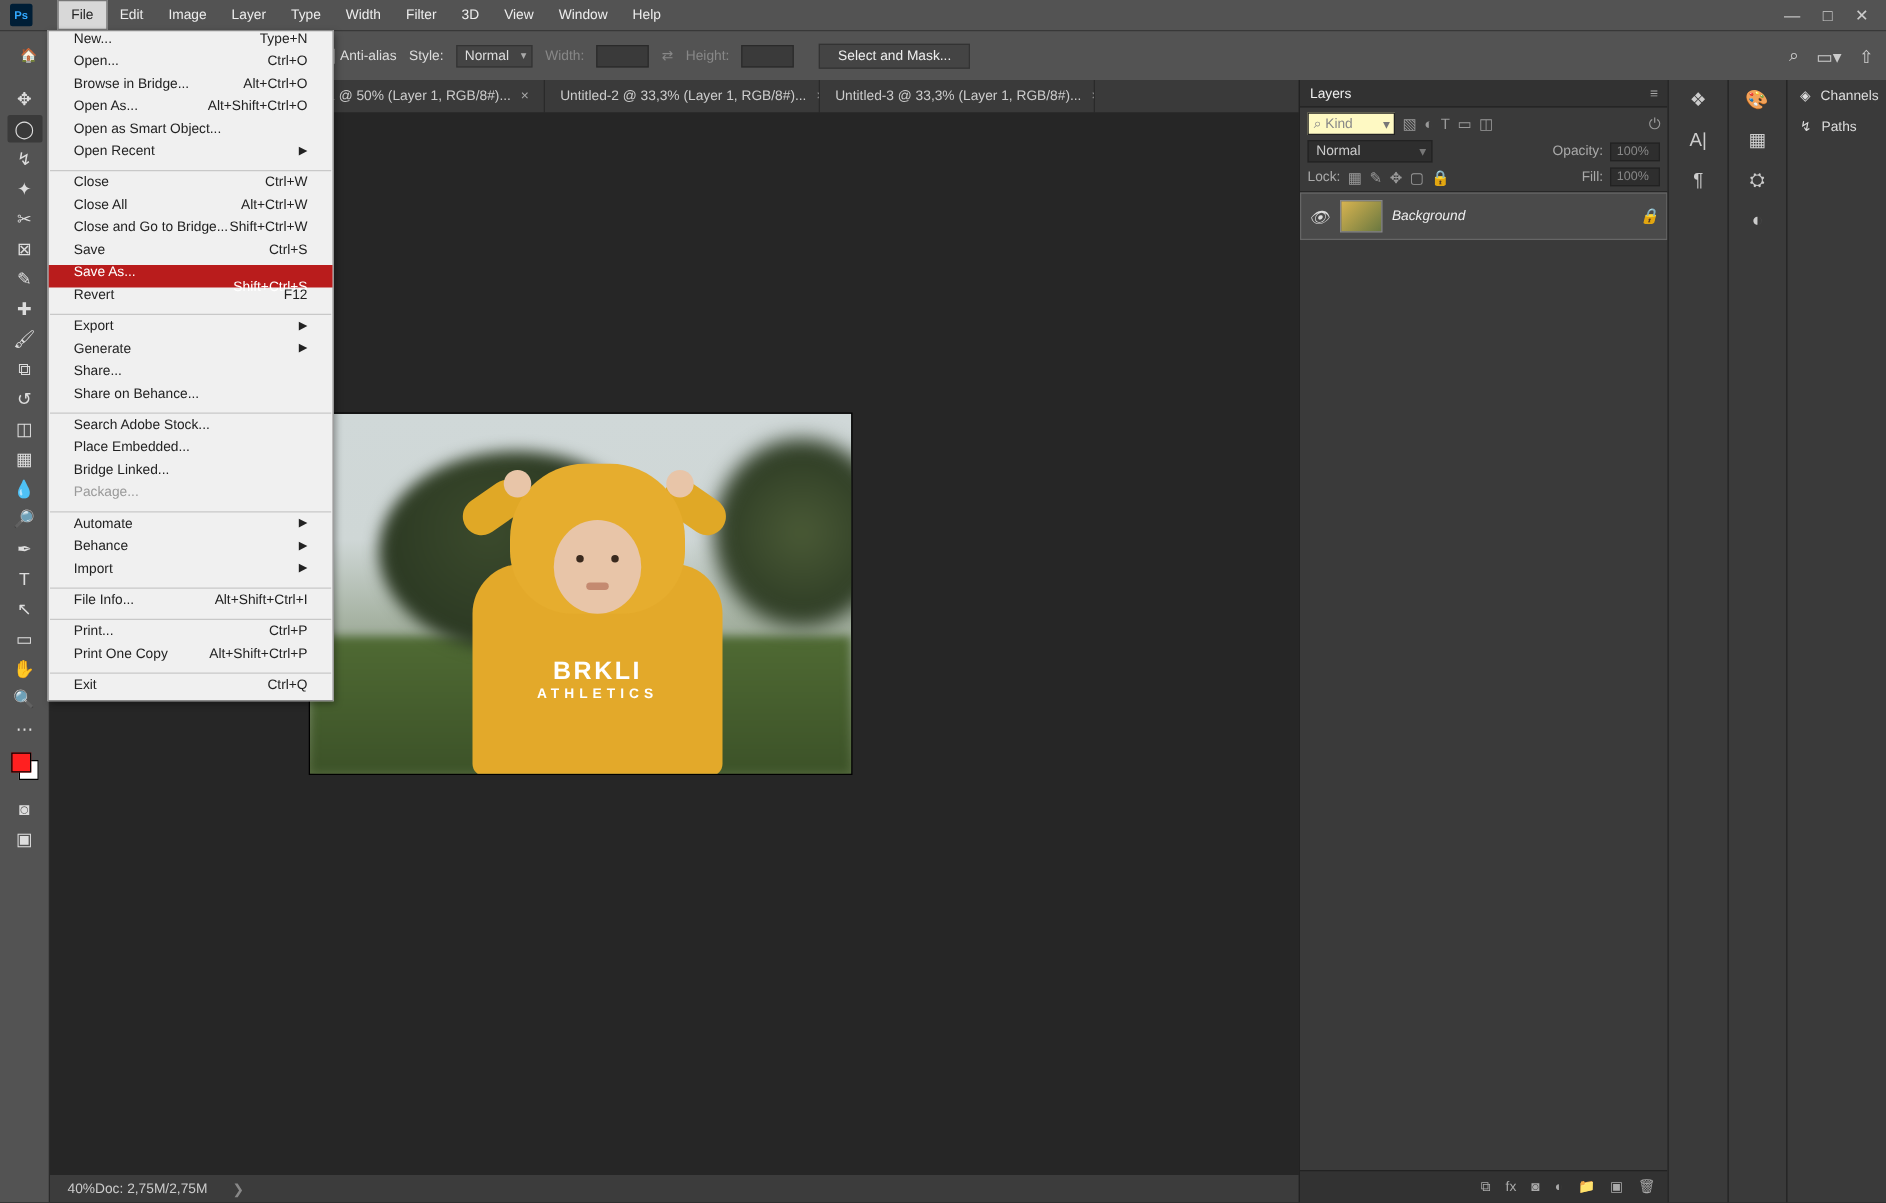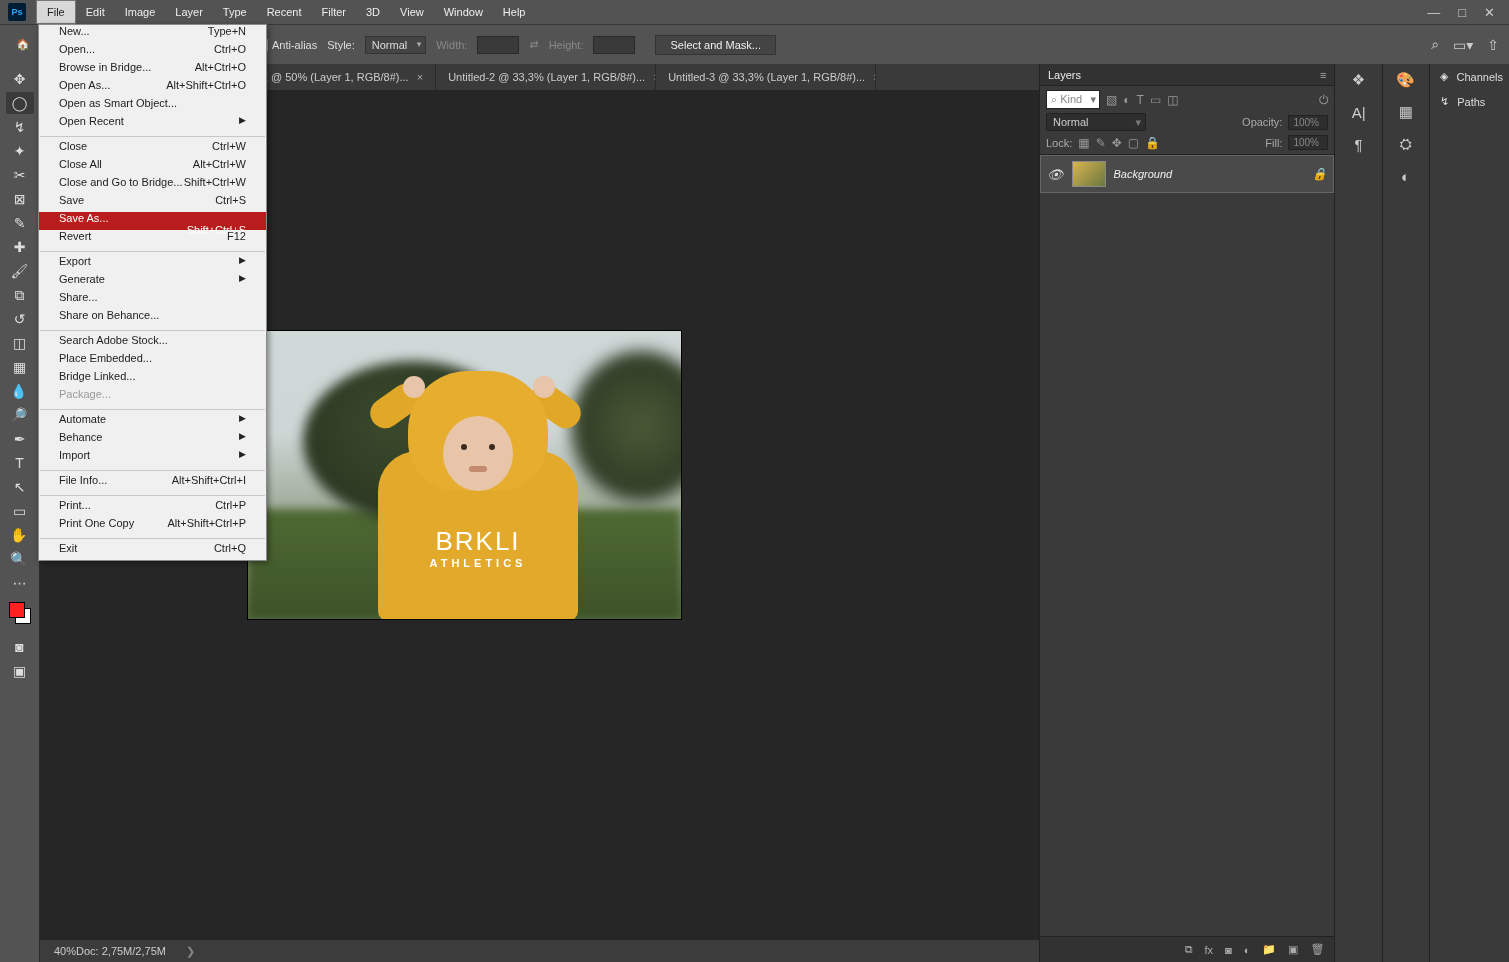--- a/index.html
+++ b/index.html
@@ -1,18 +1,18 @@
 <!DOCTYPE html>
 <html><head>
 <meta charset="utf-8">
 <style>
 * { margin: 0; padding: 0; box-sizing: border-box; font-family: "Segoe UI", Tahoma, sans-serif; font-size: 11px; user-select: none; }
 body { background: #323232; color: #ccc; width: 1509px; height: 962px; overflow: hidden; position: relative; }
 .menubar { height: 24px; background: #535353; display: flex; align-items: center; padding-left: 8px; }
-.ps-icon { width: 18px; height: 18px; background: #001e36; color: #31a8ff; display: flex; align-items: center; justify-content: center; font-weight: bold; font-size: 9px; border-radius: 2px; margin-right: 10px; }
+.ps-icon { width: 18px; height: 18px; background: #001e36; color: #31a8ff; display: flex; align-items: center; justify-content: center; font-weight: bold; font-size: 9px; border-radius: 2px; margin-right: 20px; }
 .menu-item { padding: 0 10px; height: 24px; display: flex; align-items: center; color: #eee; cursor: default; }
 .menu-item.active { background: #d8d8d8; color: #222; border: 1px solid #777; }
 .window-controls { margin-left: auto; display: flex; gap: 18px; padding-right: 14px; color: #ccc; }
 .window-controls span { cursor: default; font-size: 13px; }
 .options-bar { height: 40px; background: #535353; border-top: 1px solid #383838; display: flex; align-items: center; padding: 0 10px; gap: 10px; color: #ddd; font-size: 11px; }
 .home-btn { width: 26px; height: 26px; display:flex; align-items:center; justify-content:center; }
 .checkbox { width:12px; height:12px; border:1px solid #999; display:inline-flex; align-items:center; justify-content:center; color:#fff; font-size:10px; margin-right:4px; }
 .checkbox.checked::after { content:"✓"; }
 .select-box { background:#444; border:1px solid #333; padding:2px 18px 2px 6px; position:relative; color:#ddd; font-size:11px; }
 .select-box::after { content:"▾"; position:absolute; right:4px; top:2px; font-size:9px; color:#aaa; }
@@ -43,36 +43,36 @@
 .face { position:absolute; left:195px; top:85px; width:70px; height:75px; background:#e8c5a8; border-radius:50%; }
 .eye { position:absolute; width:6px; height:6px; background:#3a2a1e; border-radius:50%; top:28px; }
 .eye.l { left:18px; } .eye.r { right:18px; }
 .mouth { position:absolute; width:18px; height:6px; background:#c48a70; border-radius:3px; top:50px; left:26px; }
 .arm { position:absolute; width:55px; height:30px; background:#e0a826; border-radius:20px; }
 .arm.la { left:120px; top:60px; transform:rotate(-35deg); }
 .arm.ra { left:280px; top:60px; transform:rotate(35deg); }
 .hand { position:absolute; width:22px; height:22px; background:#e8c5a8; border-radius:50%; }
 .hand.lh { left:155px; top:45px; } .hand.rh { left:285px; top:45px; }
 .shirt-text { position:absolute; left:160px; top:195px; width:140px; text-align:center; color:#fff; font-family: Arial Black, sans-serif; }
-.shirt-text .b1 { font-size:26px; letter-spacing:2px; font-weight:400; }
+.shirt-text .b1 { font-size:20px; letter-spacing:2px; font-weight:700; }
 .shirt-text .b2 { font-size:11px; letter-spacing:4px; font-weight:700; }
 
 .status-bar { height:22px; background:#3c3c3c; display:flex; align-items:center; padding:0 14px; color:#ccc; font-size:11px; }
 .status-bar .chev { margin-left:20px; color:#888; }
 
 .right-panels { width:470px; display:flex; }
 .panel-col { background:#3a3a3a; border-left:1px solid #222; display:flex; flex-direction:column; }
 .col-layers { width:300px; }
 .col-mid { width:48px; }
 .col-right { flex:1; min-width:80px; }
 .panel-header { height:22px; background:#323232; display:flex; align-items:center; padding:0 8px; color:#eee; font-size:11px; border-bottom:1px solid #222; }
 .panel-header .menu { margin-left:auto; color:#aaa; }
 .layer-controls { padding:4px 6px; display:flex; flex-direction:column; gap:4px; font-size:10px; color:#aaa; border-bottom:1px solid #222; }
 .lc-row { display:flex; align-items:center; gap:6px; }
-.kind-sel { background:#ffffff; border:1px solid #222; padding:2px 4px; width:54px; color:#888; position:relative; }
+.kind-sel { background:#fef9c3; border:1px solid #222; padding:2px 4px; width:70px; color:#888; position:relative; }
 .kind-sel::before { content:"⌕"; margin-right:3px; }
 .kind-sel::after { content:"▾"; position:absolute; right:3px; color:#777; }
 .ic-sm { font-size:12px; color:#999; }
 .blend-sel { background:#2e2e2e; border:1px solid #222; padding:2px 6px; width:100px; color:#ccc; position:relative; }
 .blend-sel::after { content:"▾"; position:absolute; right:4px; color:#777; }
 .pct-box { background:#2e2e2e; border:1px solid #222; padding:1px 4px; width:40px; color:#888; font-size:10px; }
 .layer-row { display:flex; align-items:center; height:38px; background:#4a4a4a; border:1px solid #666; padding:0 6px; gap:8px; font-size:11px; color:#eee; font-style:italic; }
 .eye-ic { font-size:13px; color:#ddd; }
 .thumb { width:34px; height:26px; background:linear-gradient(135deg,#d8b450,#6a7840); border:1px solid #888; }
 .lock-ic { margin-left:auto; color:#ccc; font-size:12px; }
@@ -94,21 +94,21 @@
 <body>
 
 <div class="menubar">
   <div class="ps-icon">Ps</div>
   <div id="menu-items" style="display: flex;">
       <div class="menu-item active">File</div>
       <div class="menu-item">Edit</div>
       <div class="menu-item">Image</div>
       <div class="menu-item">Layer</div>
       <div class="menu-item">Type</div>
-      <div class="menu-item">Recent</div>
+      <div class="menu-item">Width</div>
       <div class="menu-item">Filter</div>
       <div class="menu-item">3D</div>
       <div class="menu-item">View</div>
       <div class="menu-item">Window</div>
       <div class="menu-item">Help</div>
     </div>
   <div class="window-controls">
     <span>—</span>
     <span>□</span>
     <span>✕</span>

